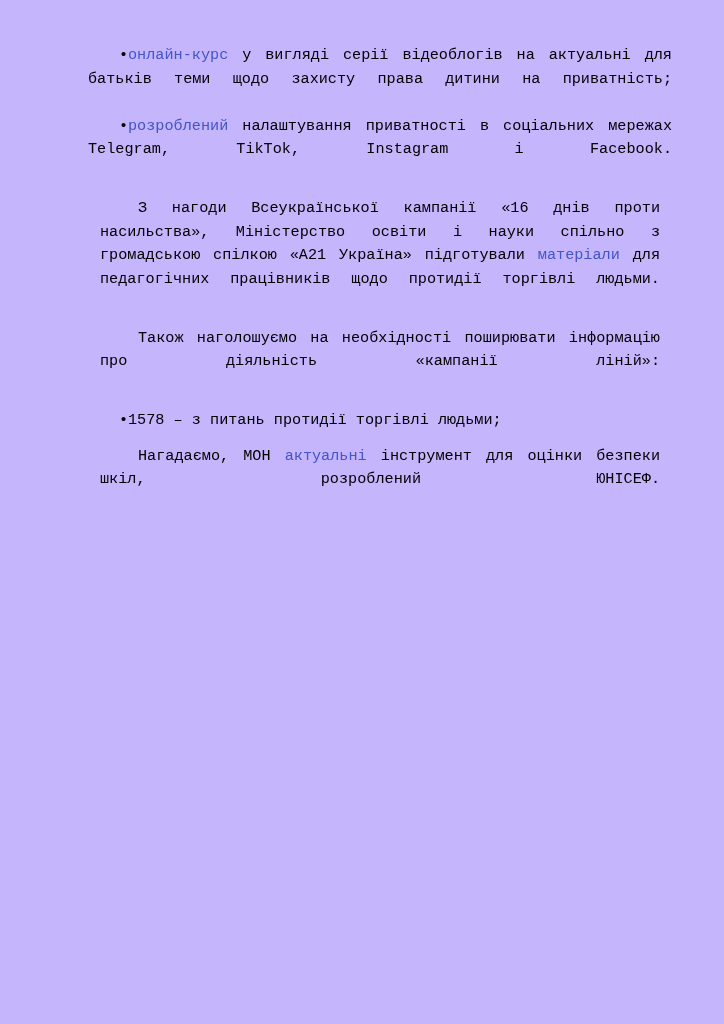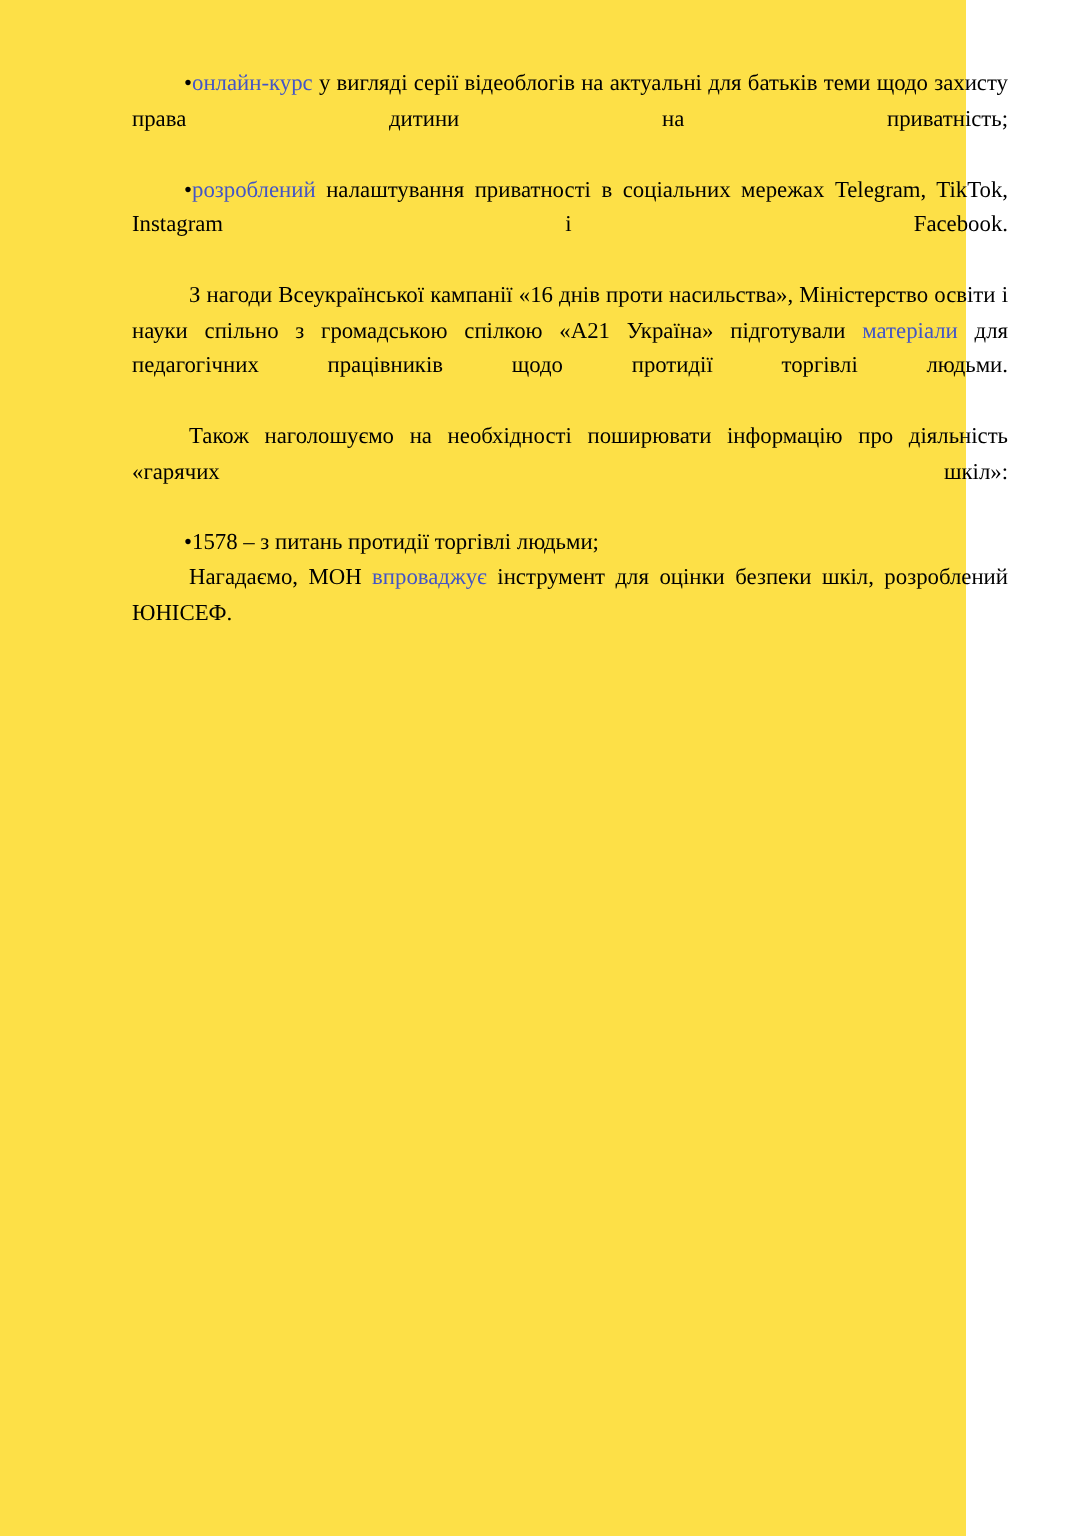--- a/index.html
+++ b/index.html
@@ -9,33 +9,34 @@
   }
   body {
     width: 724px;
     height: 1024px;
     font-family: "Liberation Serif", "DejaVu Serif", serif;
     color: #000000;
     overflow: hidden;
   }
   .page {
     position: relative;
-    width: 644px;
+    width: 724px;
     height: 1024px;
-    background: #fde047;
+    background: #c4b5fd;
     box-sizing: border-box;
+    font-family: Liberation Mono, monospace;
   }
   .content {
     position: absolute;
     left: 88px;
     top: 44px;
     width: 584px;
   }
   .para {
-    margin: 0;
+    margin: 12px;
     font-size: 15.2px;
     line-height: 23.5px;
     text-align: justify;
     text-justify: inter-word;
     text-indent: 38px;
     hyphens: none;
   }
   .bullet-item {
     margin: 0;
     font-size: 15.2px;
@@ -83,25 +84,25 @@
     <p class="bullet-item">
       <span class="bullet-glyph">•</span><span class="bullet-body"><a class="link">онлайн-курс</a><span> у вигляді серії відеоблогів на актуальні для батьків теми щодо захисту права дитини на приватність;</span></span>
     </p>
 
     <p class="bullet-item">
       <span class="bullet-glyph">•</span><span class="bullet-body"><a class="link">розроблений</a><span> налаштування приватності в соціальних мережах Telegram, TikTok, Instagram і Facebook.</span></span>
     </p>
 
     <p class="para"><span>З нагоди Всеукраїнської кампанії «16 днів проти насильства», Міністерство освіти і науки спільно з громадською спілкою «А21 Україна» підготували </span><a class="link">матеріали</a><span> для педагогічних працівників щодо протидії торгівлі людьми.</span></p>
 
-    <p class="para"><span>Також наголошуємо на необхідності поширювати інформацію про діяльність «гарячих шкіл»:</span></p>
+    <p class="para"><span>Також наголошуємо на необхідності поширювати інформацію про діяльність «кампанії ліній»:</span></p>
 
     <p class="bullet-item nolast">
       <span class="bullet-glyph">•</span><span class="bullet-body">1578 – з питань протидії торгівлі людьми;</span>
     </p>
 
 
 
 
-    <p class="para"><span>Нагадаємо, МОН </span><a class="link">впроваджує</a><span> інструмент для оцінки безпеки шкіл, розроблений ЮНІСЕФ.</span></p>
+    <p class="para"><span>Нагадаємо, МОН </span><a class="link">актуальні</a><span> інструмент для оцінки безпеки шкіл, розроблений ЮНІСЕФ.</span></p>
 
   </div>
 </div>
 
 </body></html>

